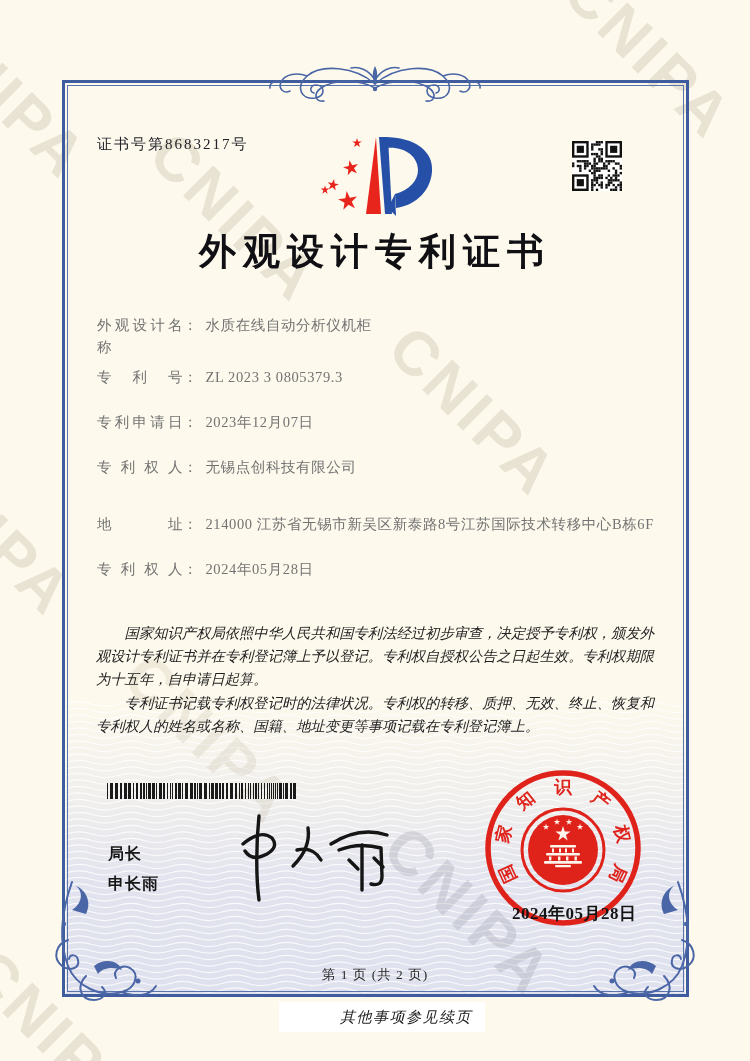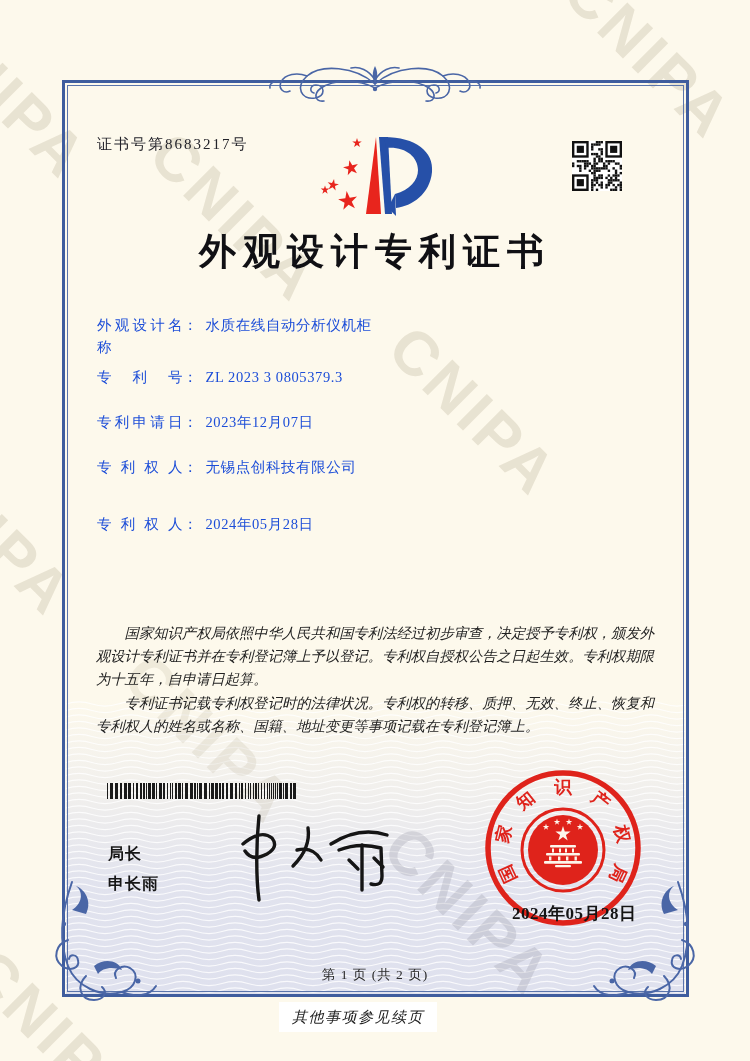--- a/index.html
+++ b/index.html
@@ -38,21 +38,21 @@
   .ornament{position:absolute;z-index:3;pointer-events:none;}
   
   .cert-no{position:absolute;left:97px;top:135px;z-index:4;font-size:15px;letter-spacing:2px;color:#23232a;}
   .logo{position:absolute;left:308px;top:132px;z-index:4;}
   .qr{position:absolute;left:572px;top:141px;z-index:4;}
   .title{
     position:absolute;left:0;top:227px;width:750px;z-index:4;
     text-align:center;font-size:37px;font-weight:600;letter-spacing:7px;color:#101014;
   }
   
-  .fields{position:absolute;left:97px;top:314px;width:560px;z-index:4;font-size:14.5px;line-height:22px;color:#1d4ed8;}
+  .fields{position:absolute;left:97px;top:314px;width:560px;z-index:4;font-size:14.5px;line-height:22px;color:#737373;}
   .frow{position:relative;height:22px;}
   .frow.tall{height:44px;}
   .flabel{
     display:inline-block;width:86px;vertical-align:top;
     text-align:justify;text-align-last:justify;text-justify:inter-character;
     letter-spacing:0.5px;
   }
   .fcolon{display:inline-block;vertical-align:top;margin-right:8px;}
   .fvalue{display:inline-block;vertical-align:top;letter-spacing:0.6px;}
   .fvalue.wrap{width:450px;}
@@ -77,21 +77,21 @@
   .seal{position:absolute;left:483px;top:768px;z-index:6;}
   .seal-date{
     position:absolute;left:512px;top:902px;z-index:7;
     font-size:17px;font-weight:600;letter-spacing:0.5px;color:#141414;
   }
   
   .page-indicator{position:absolute;left:0;top:966px;width:750px;text-align:center;z-index:4;font-size:13.5px;color:#2a2a2a;letter-spacing:1px;}
   .note-box{
     position:absolute;left:279px;top:1002px;width:158px;height:30px;z-index:5;
     background:#ffffff;text-align:center;line-height:30px;
-    font-size:15px;font-style:italic;color:#222;letter-spacing:1.5px;
+    font-size:15px;font-style:italic;color:#222;letter-spacing:1.5px;padding-left:48px;
   }
 </style>
 </head>
 <body>
 
 <svg width="0" height="0" style="position:absolute" aria-hidden="true">
   <defs>
     <path id="star" d="M0,-1 L0.2245,-0.309 L0.9511,-0.309 L0.3633,0.1180 L0.5878,0.809 L0,0.382 L-0.5878,0.809 L-0.3633,0.1180 L-0.9511,-0.309 L-0.2245,-0.309 Z"></path>
   </defs>
 </svg>
@@ -357,20 +357,23 @@
   </div>
   <div class="frow mb-c">
     <span class="flabel">专利号</span><span class="fcolon">：</span><span class="fvalue">ZL 2023 3 0805379.3</span>
   </div>
   <div class="frow mb-c">
     <span class="flabel">专利申请日</span><span class="fcolon">：</span><span class="fvalue">2023年12月07日</span>
   </div>
   <div class="frow mb-d">
     <span class="flabel">专利权人</span><span class="fcolon">：</span><span class="fvalue">无锡点创科技有限公司</span>
   </div>
+  <div class="frow tall mb-e">
+    <span class="flabel">地址</span><span class="fcolon">：</span><span class="fvalue wrap">214000 江苏省无锡市新吴区新泰路8号江苏国际技术转移中心B栋6F</span>
+  </div>
   <div class="frow">
     <span class="flabel">专利权人</span><span class="fcolon">：</span><span class="fvalue">2024年05月28日</span>
   </div>
 </div>
 
 <div class="body-text">
   <p>国家知识产权局依照中华人民共和国专利法经过初步审查，决定授予专利权，颁发外观设计专利证书并在专利登记簿上予以登记。专利权自授权公告之日起生效。专利权期限为十五年，自申请日起算。</p>
   <p>专利证书记载专利权登记时的法律状况。专利权的转移、质押、无效、终止、恢复和专利权人的姓名或名称、国籍、地址变更等事项记载在专利登记簿上。</p>
 </div>
 

